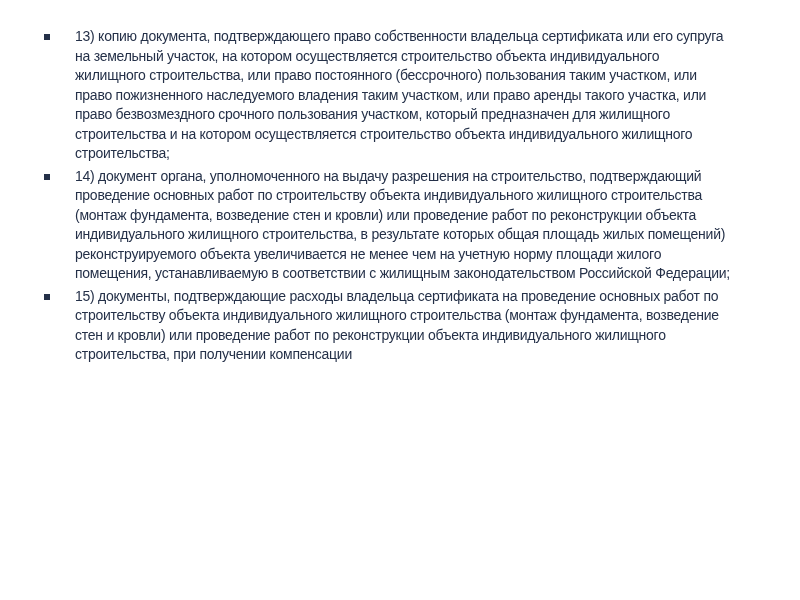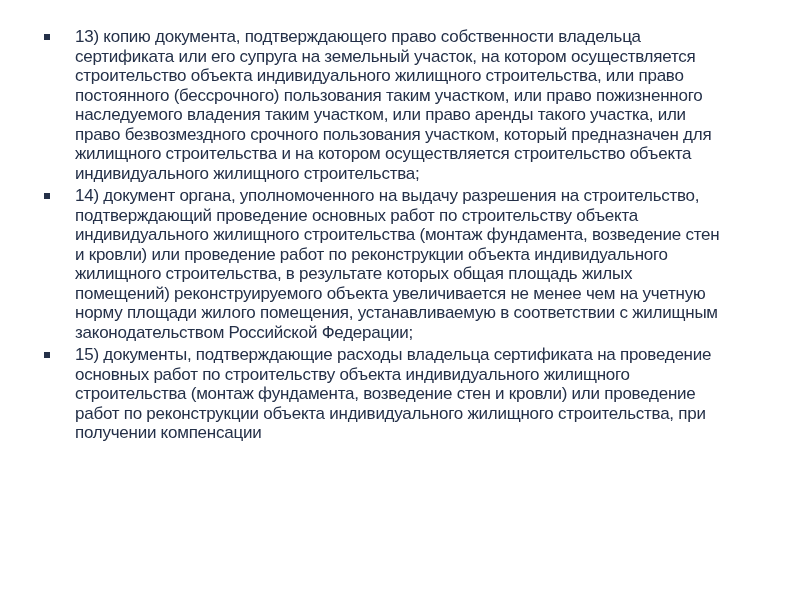--- a/index.html
+++ b/index.html
@@ -46,21 +46,21 @@
   .bullet-square {
     display: block;
     width: 6px;
     height: 6px;
     background: var(--text-color);
   }
   .item-text {
     flex: 1 1 auto;
     max-width: 655px;
     color: var(--text-color);
-    font-size: 17px;
+    font-size: 14px;
     line-height: 19.5px;
     letter-spacing: -0.25px;
     text-align: left;
   }
 </style>
 </head>
 <body>
 
 <div class="slide">
   <div class="content">

